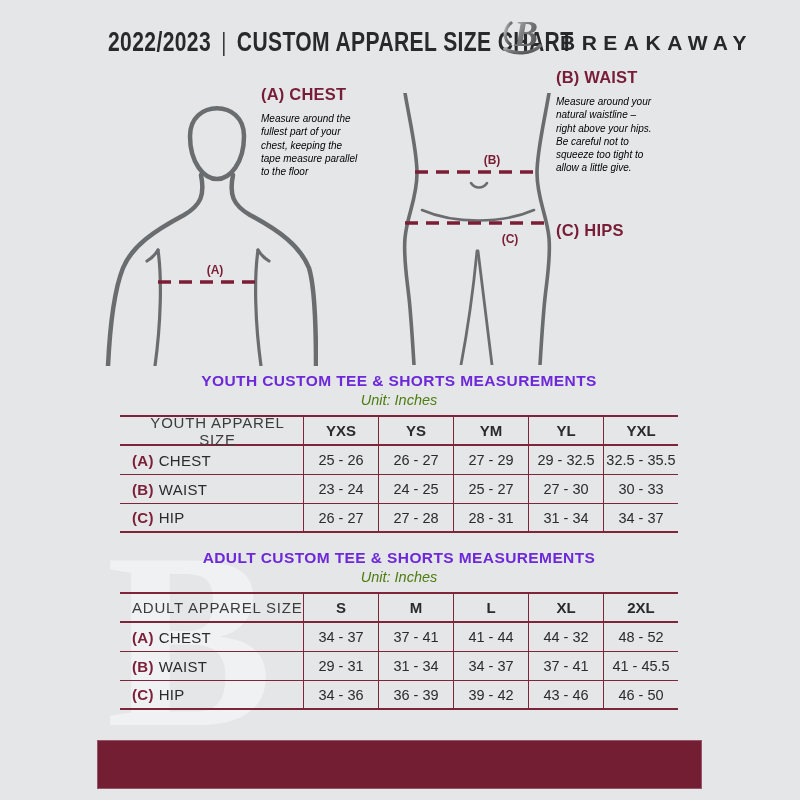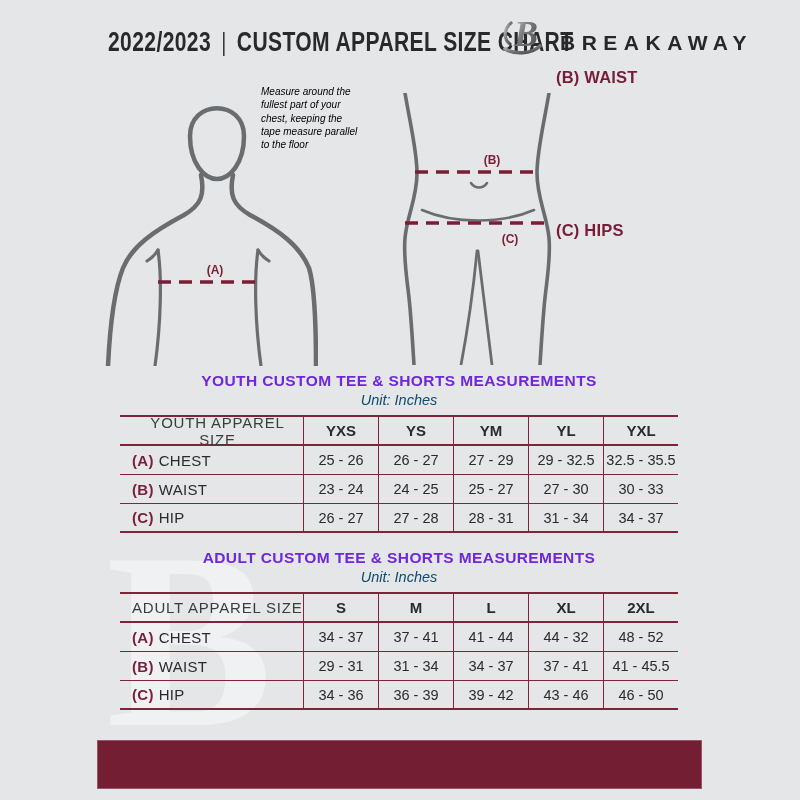--- a/index.html
+++ b/index.html
@@ -43,21 +43,21 @@
   #lower-body-figure{left:392px;top:93px;}
   .body-line{fill:none;stroke:#6a6d6f;stroke-linecap:round;}
   .dash-line{fill:none;stroke:#7b1e35;stroke-width:3.4;stroke-dasharray:13 8;}
   .marker-label{font-family:"Liberation Sans",sans-serif;font-size:12px;font-weight:bold;fill:#7b1e35;}
 
   
   .table-block{width:558px;text-align:center;z-index:3;}
   #youth-table{left:120px;top:372px;}
   #adult-table{left:120px;top:549px;}
   .tbl-title{font-weight:bold;font-size:15.5px;letter-spacing:.4px;color:#6d28d9;}
-  .tbl-unit{font-style:italic;font-size:14.5px;color:#0c4a6e;margin:2px 0 7px;}
+  .tbl-unit{font-style:italic;font-size:14.5px;color:#4d7c0f;margin:2px 0 7px;}
   .size-grid{
     display:grid;
     grid-template-columns:183px 75px 75px 75px 75px 75px;
     grid-template-rows:31px 29px 29px 29px;
   }
   .c{
     display:flex;align-items:center;justify-content:center;
     box-sizing:border-box;font-size:14.5px;color:#2b2b2b;
   }
   .c.head{border-top:2px solid #7f2539;border-bottom:2px solid #7f2539;
@@ -124,28 +124,35 @@
   <path class="body-line" stroke-width="2.6" d="M30 117 C 62 131, 110 131, 142 117"></path>
   <path class="body-line" stroke-width="2.8" d="M85 158 C 81 200, 75 240, 69 272"></path>
   <path class="body-line" stroke-width="2.8" d="M86 158 C 91 200, 96 240, 100 272"></path>
   <text class="marker-label" x="100" y="71" text-anchor="middle">(B)</text>
   <line class="dash-line" x1="23" y1="79" x2="147" y2="79"></line>
   <line class="dash-line" x1="13" y1="130" x2="158" y2="130"></line>
   <text class="marker-label" x="118" y="150" text-anchor="middle">(C)</text>
 </svg>
 
 <div id="chest-guide" class="abs guide">
+  <div class="guide-heading">(A) CHEST</div>
   <div class="guide-body">Measure around the
 fullest part of your
 chest, keeping the
 tape measure parallel
 to the floor</div>
 </div>
 <div id="waist-guide" class="abs guide">
   <div class="guide-heading">(B) WAIST</div>
+  <div class="guide-body">Measure around your
+natural waistline –
+right above your hips.
+Be careful not to
+squeeze too tight to
+allow a little give.</div>
 </div>
 <div id="hips-guide" class="abs guide">
   <div class="guide-heading">(C) HIPS</div>
 </div>
 
 <div id="youth-table" class="abs table-block">
   <div class="tbl-title">YOUTH CUSTOM TEE &amp; SHORTS MEASUREMENTS</div>
   <div class="tbl-unit">Unit: Inches</div>
   <div class="size-grid">
     <div class="c head first">YOUTH APPAREL SIZE</div>

